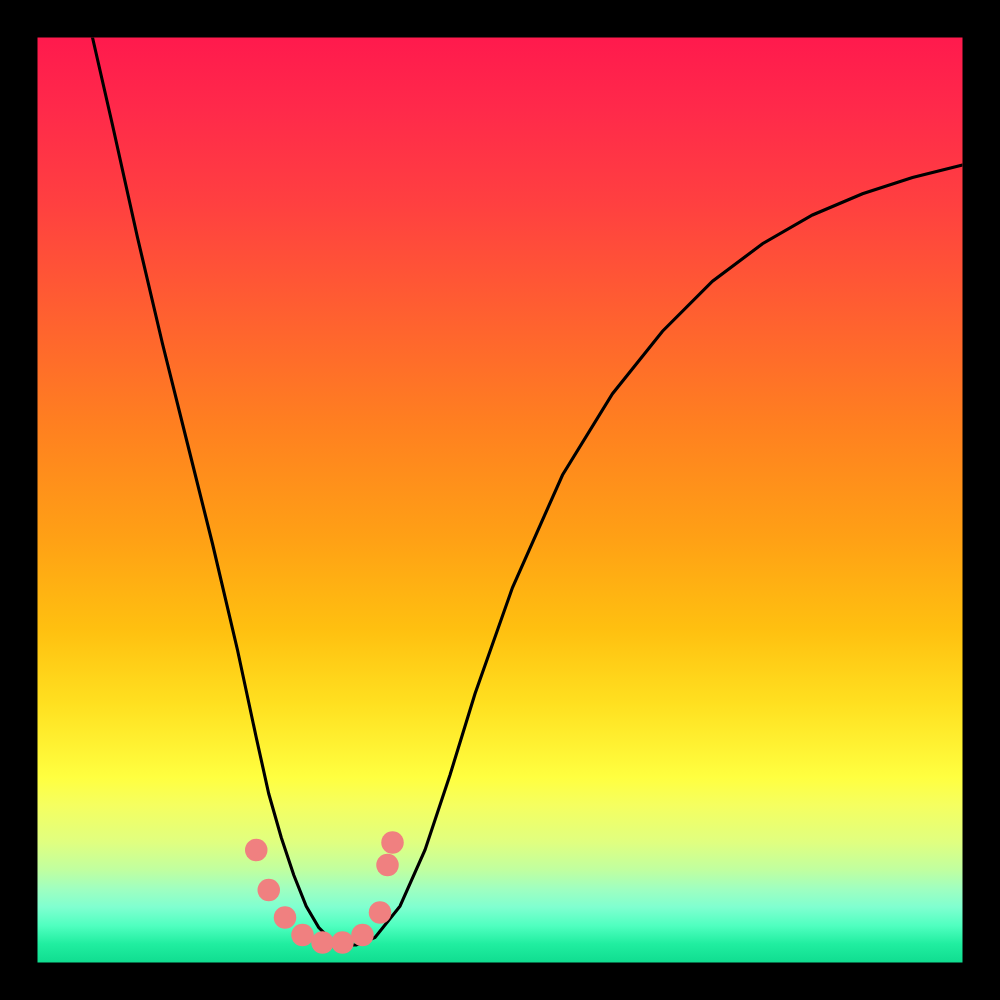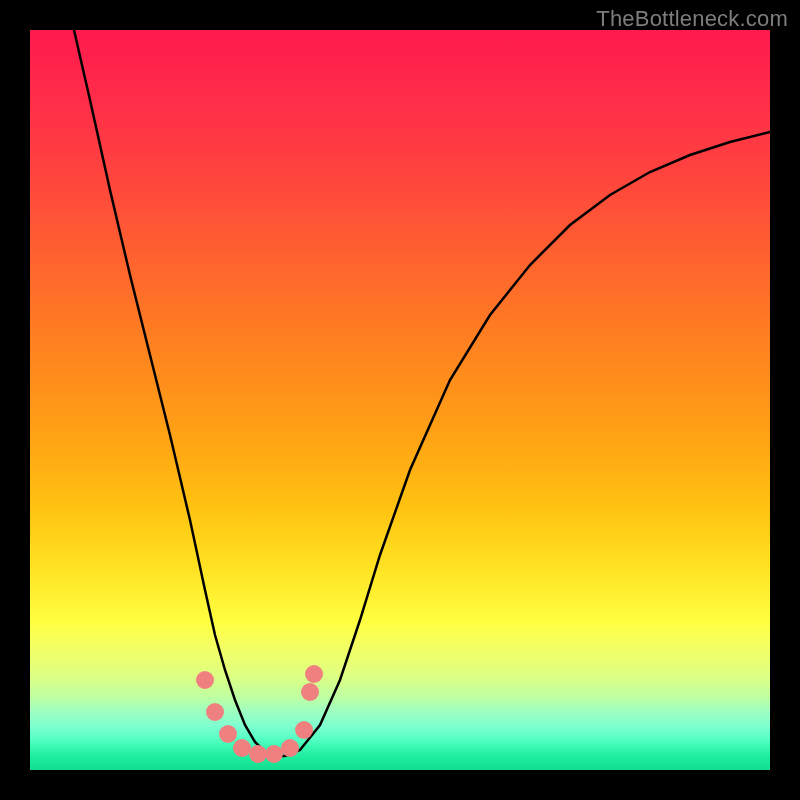--- a/index.html
+++ b/index.html
@@ -51,21 +51,20 @@
     left: 0;
     top: 0;
     width: 740px;
     height: 740px;
   }
 </style>
 </head>
 <body>
 
 <div class="frame">
-  <div class="watermark">TheBottleneck.com</div>
   <div class="plot-area">
     <svg class="curve" viewBox="0 0 740 740" preserveAspectRatio="none">
       <path id="main-curve" fill="none" stroke="#000000" stroke-width="2.5" stroke-linecap="round" d="M44 0 L60 70 L80 160 L100 245 L120 325 L140 405 L160 490 L175 560 L185 605 L195 640 L205 670 L215 695 L225 712 L235 722 L245 726 L255 726 L270 720 L290 695 L310 650 L330 590 L350 525 L380 440 L420 350 L460 285 L500 235 L540 195 L580 165 L620 142 L660 125 L700 112 L740 102"></path>
       <g id="marker-group">
           <circle cx="175" cy="650" r="9" fill="#f08080"></circle>
           <circle cx="185" cy="682" r="9" fill="#f08080"></circle>
           <circle cx="198" cy="704" r="9" fill="#f08080"></circle>
           <circle cx="212" cy="718" r="9" fill="#f08080"></circle>
           <circle cx="228" cy="724" r="9" fill="#f08080"></circle>
           <circle cx="244" cy="724" r="9" fill="#f08080"></circle>

